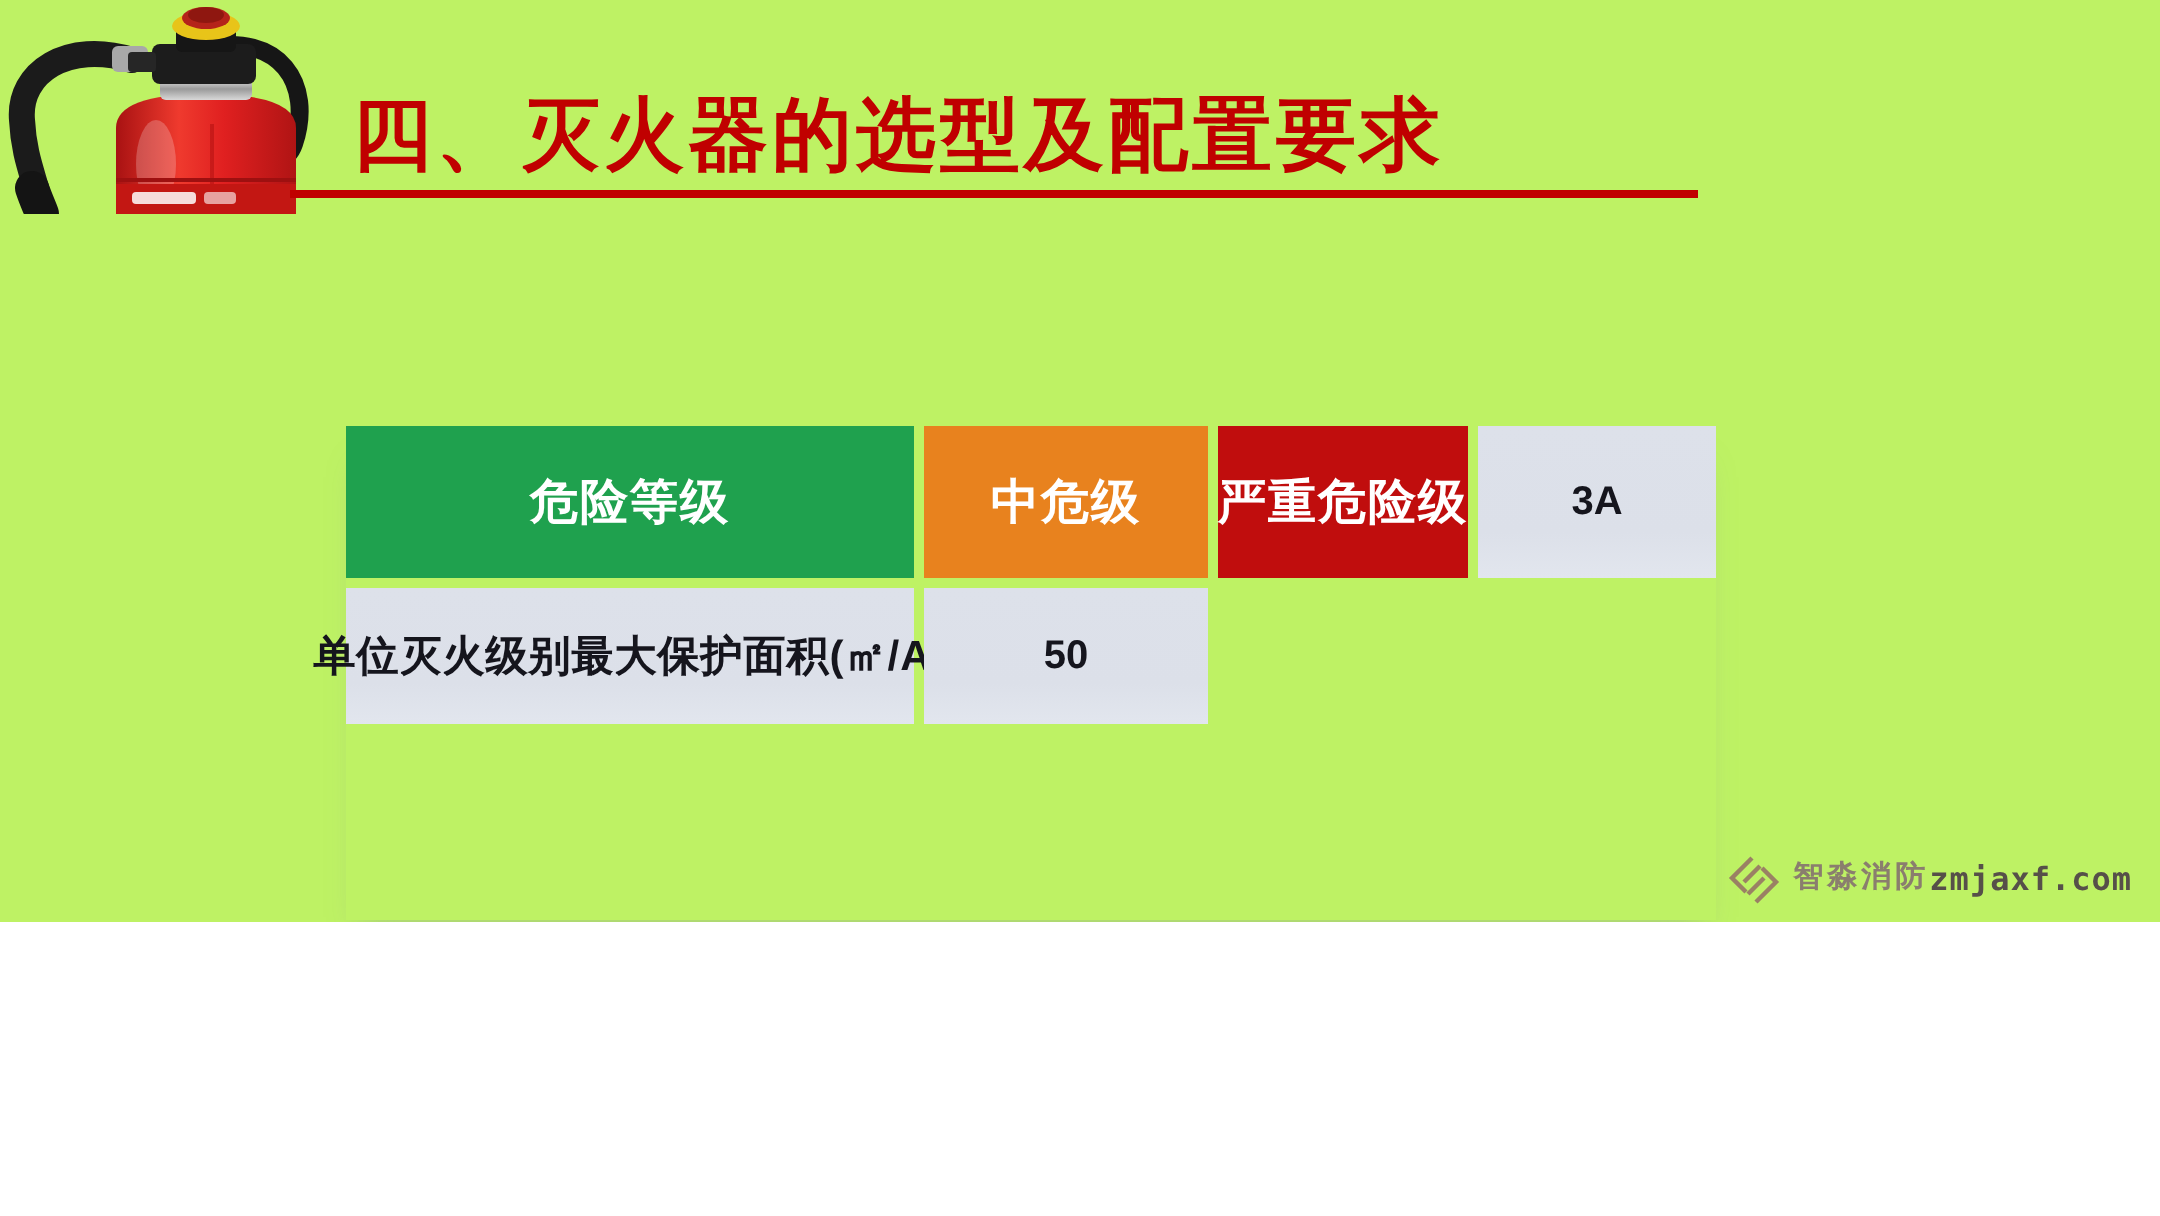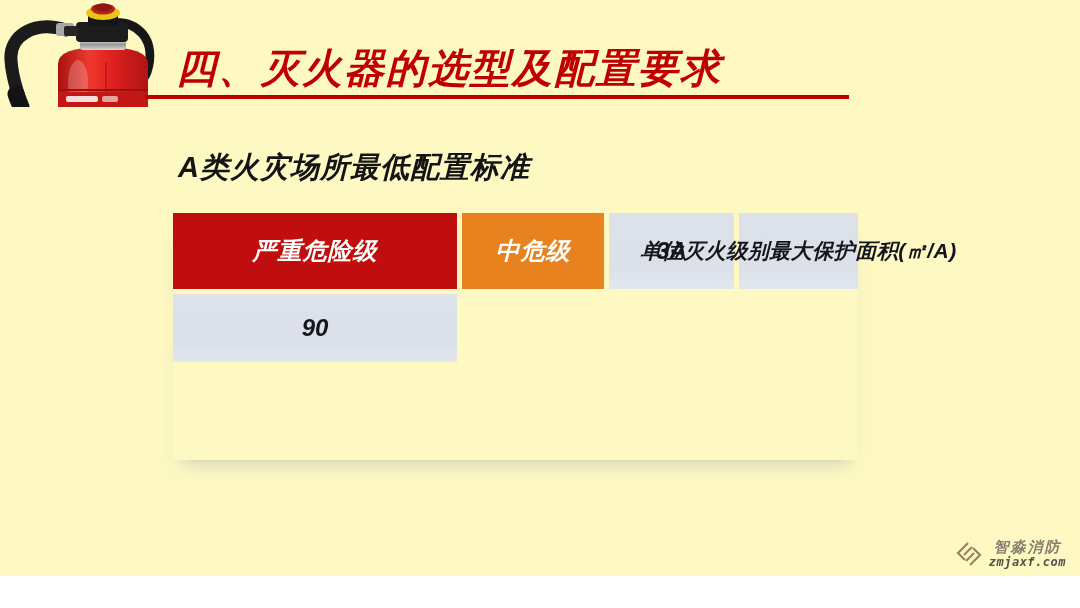--- a/index.html
+++ b/index.html
@@ -4,24 +4,23 @@
 <style>
   html, body { margin: 0; padding: 0; }
   body {
     width: 1080px; height: 608px;
     background: #ffffff;
     font-family: "Liberation Sans", sans-serif;
     overflow: hidden;
   }
   .slide {
     position: relative;
-    width: 1080px; height: 576px;
-    background: #fef9c3;
+    width: 1080px; height: 461px;
+    background: #bef264;
     overflow: hidden;
-    font-style: italic;
   }
 
   
   .extinguisher {
     position: absolute; left: 0; top: 0;
     width: 168px; height: 107px;
   }
 
   
   .page-title {
@@ -66,34 +65,34 @@
     white-space: nowrap;
   }
   .td {
     display: flex; align-items: center; justify-content: center;
     background: linear-gradient(180deg, #dde1ea 0%, #dce0e9 70%, #e2e6ee 100%);
     color: #15151d;
     font-weight: bold;
     white-space: nowrap;
   }
   .td.label { font-size: 21px; letter-spacing: 0.5px; }
-  .td.value { font-size: 24px; text-align: right; }
+  .td.value { font-size: 20px; text-align: right; }
 
   
   .watermark {
     position: absolute; right: 14px; bottom: 7px;
     display: flex; align-items: center; gap: 6px;
   }
-  .wm-text { display: flex; flex-direction: column; line-height: 1.1; text-align: center; }
+  .wm-text { display: flex; flex-direction: row; line-height: 1.1; }
   .wm-name {
     font-size: 15px; color: #8a7e6e; letter-spacing: 2px;
     font-weight: bold;
   }
   .wm-site {
-    font-size: 12px; font-weight: bold; color: #565049;
+    font-size: 16px; font-weight: bold; color: #565049;
     font-family: "DejaVu Sans Mono", monospace;
     letter-spacing: 0.5px;
   }
 </style>
 </head>
 <body>
 
 <div class="slide">
 
   <svg class="extinguisher" viewBox="0 0 168 107" xmlns="http://www.w3.org/2000/svg">
@@ -134,28 +133,28 @@
 
     <rect x="88" y="10" width="30" height="16" rx="3" fill="#161616"></rect>
     <ellipse cx="103" cy="13" rx="17" ry="7" fill="#e8c419"></ellipse>
     <ellipse cx="103" cy="9" rx="12" ry="5.5" fill="#b5231a"></ellipse>
     <ellipse cx="103" cy="7.5" rx="9" ry="4" fill="#8f1710"></ellipse>
   </svg>
 
   <h1 class="page-title">四、灭火器的选型及配置要求</h1>
   <div class="title-underline"></div>
 
-  <h2 class="subtitle">A类火灾场所最低配置标准</h2>
 
   <div class="config-table" id="config-table">
+      <div class="th" style="background: rgb(31, 161, 78);">危险等级</div>
+      <div class="th" style="background: rgb(232, 130, 30);">中危级</div>
       <div class="th" style="background: rgb(192, 13, 13);">严重危险级</div>
-      <div class="th" style="background: rgb(232, 130, 30);">中危级</div>
       <div class="td value">3A</div>
       <div class="td label">单位灭火级别最大保护面积(㎡/A)</div>
-      <div class="td value">90</div>
+      <div class="td value">50</div>
     </div>
 
   <div class="watermark">
     <svg width="28" height="28" viewBox="0 0 28 28">
       <g fill="none" stroke="#9a8164" stroke-width="2.2" stroke-linejoin="miter">
         <path d="M13 3 L3 13 L10 20"></path>
         <path d="M15 25 L25 15 L18 8"></path>
         <path d="M9 15 L17 7"></path>
         <path d="M11 21 L19 13"></path>
       </g>

